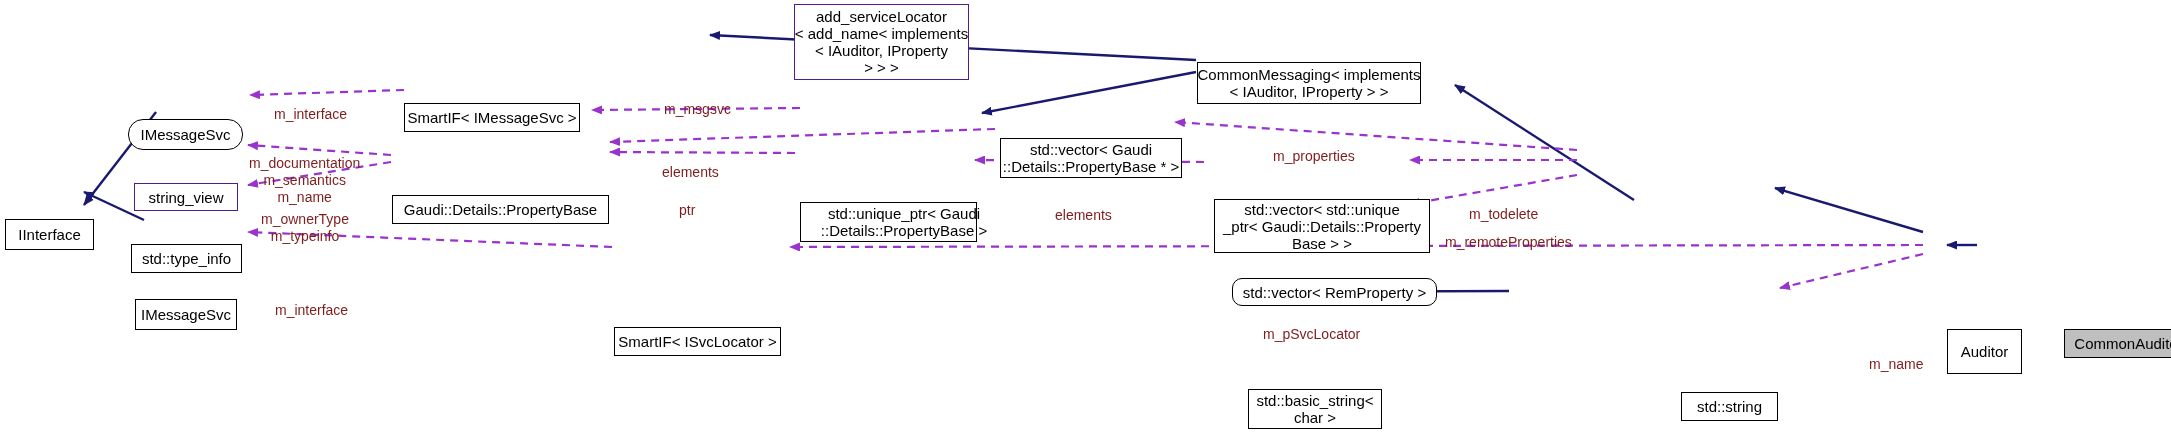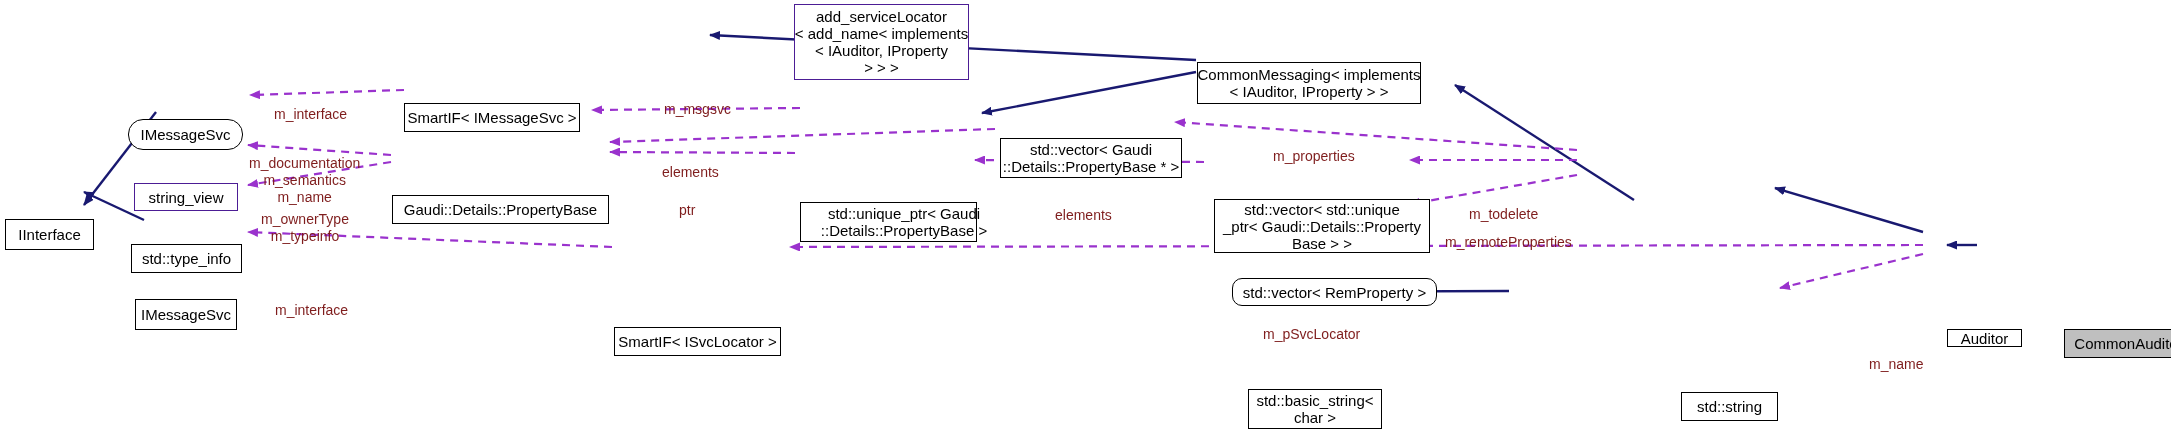--- a/index.html
+++ b/index.html
@@ -189,21 +189,21 @@
 
 
   <div class="node" style="left:131px; top:244px; width:111px; height:29px;">std::type_info</div>
 
   <div class="node" style="left:1232px; top:278px; width:205px; height:28px;border-radius:10px;">std::vector&lt; RemProperty &gt;</div>
 
   <div class="node" style="left:135px; top:299px; width:102px; height:31px;">IMessageSvc</div>
 
   <div class="node" style="left:614px; top:327px; width:167px; height:29px;">SmartIF&lt; ISvcLocator &gt;</div>
 
-  <div class="node" style="left:1947px; top:329px; width:75px; height:18px;">Auditor</div>
+  <div class="node" style="left:1947px; top:329px; width:75px; height:45px;">Auditor</div>
 
   <div class="node highlight" style="left:2064px; top:329px; width:129px; height:29px;">CommonAuditor</div>
 
   <div class="node" style="left:1248px; top:389px; width:134px; height:40px;">std::basic_string&lt;
 char &gt;</div>
 
   <div class="node" style="left:1681px; top:392px; width:97px; height:29px;">std::string</div>
 
   <div class="edge-label" style="left:274px; top:106px;">m_interface</div>
 

